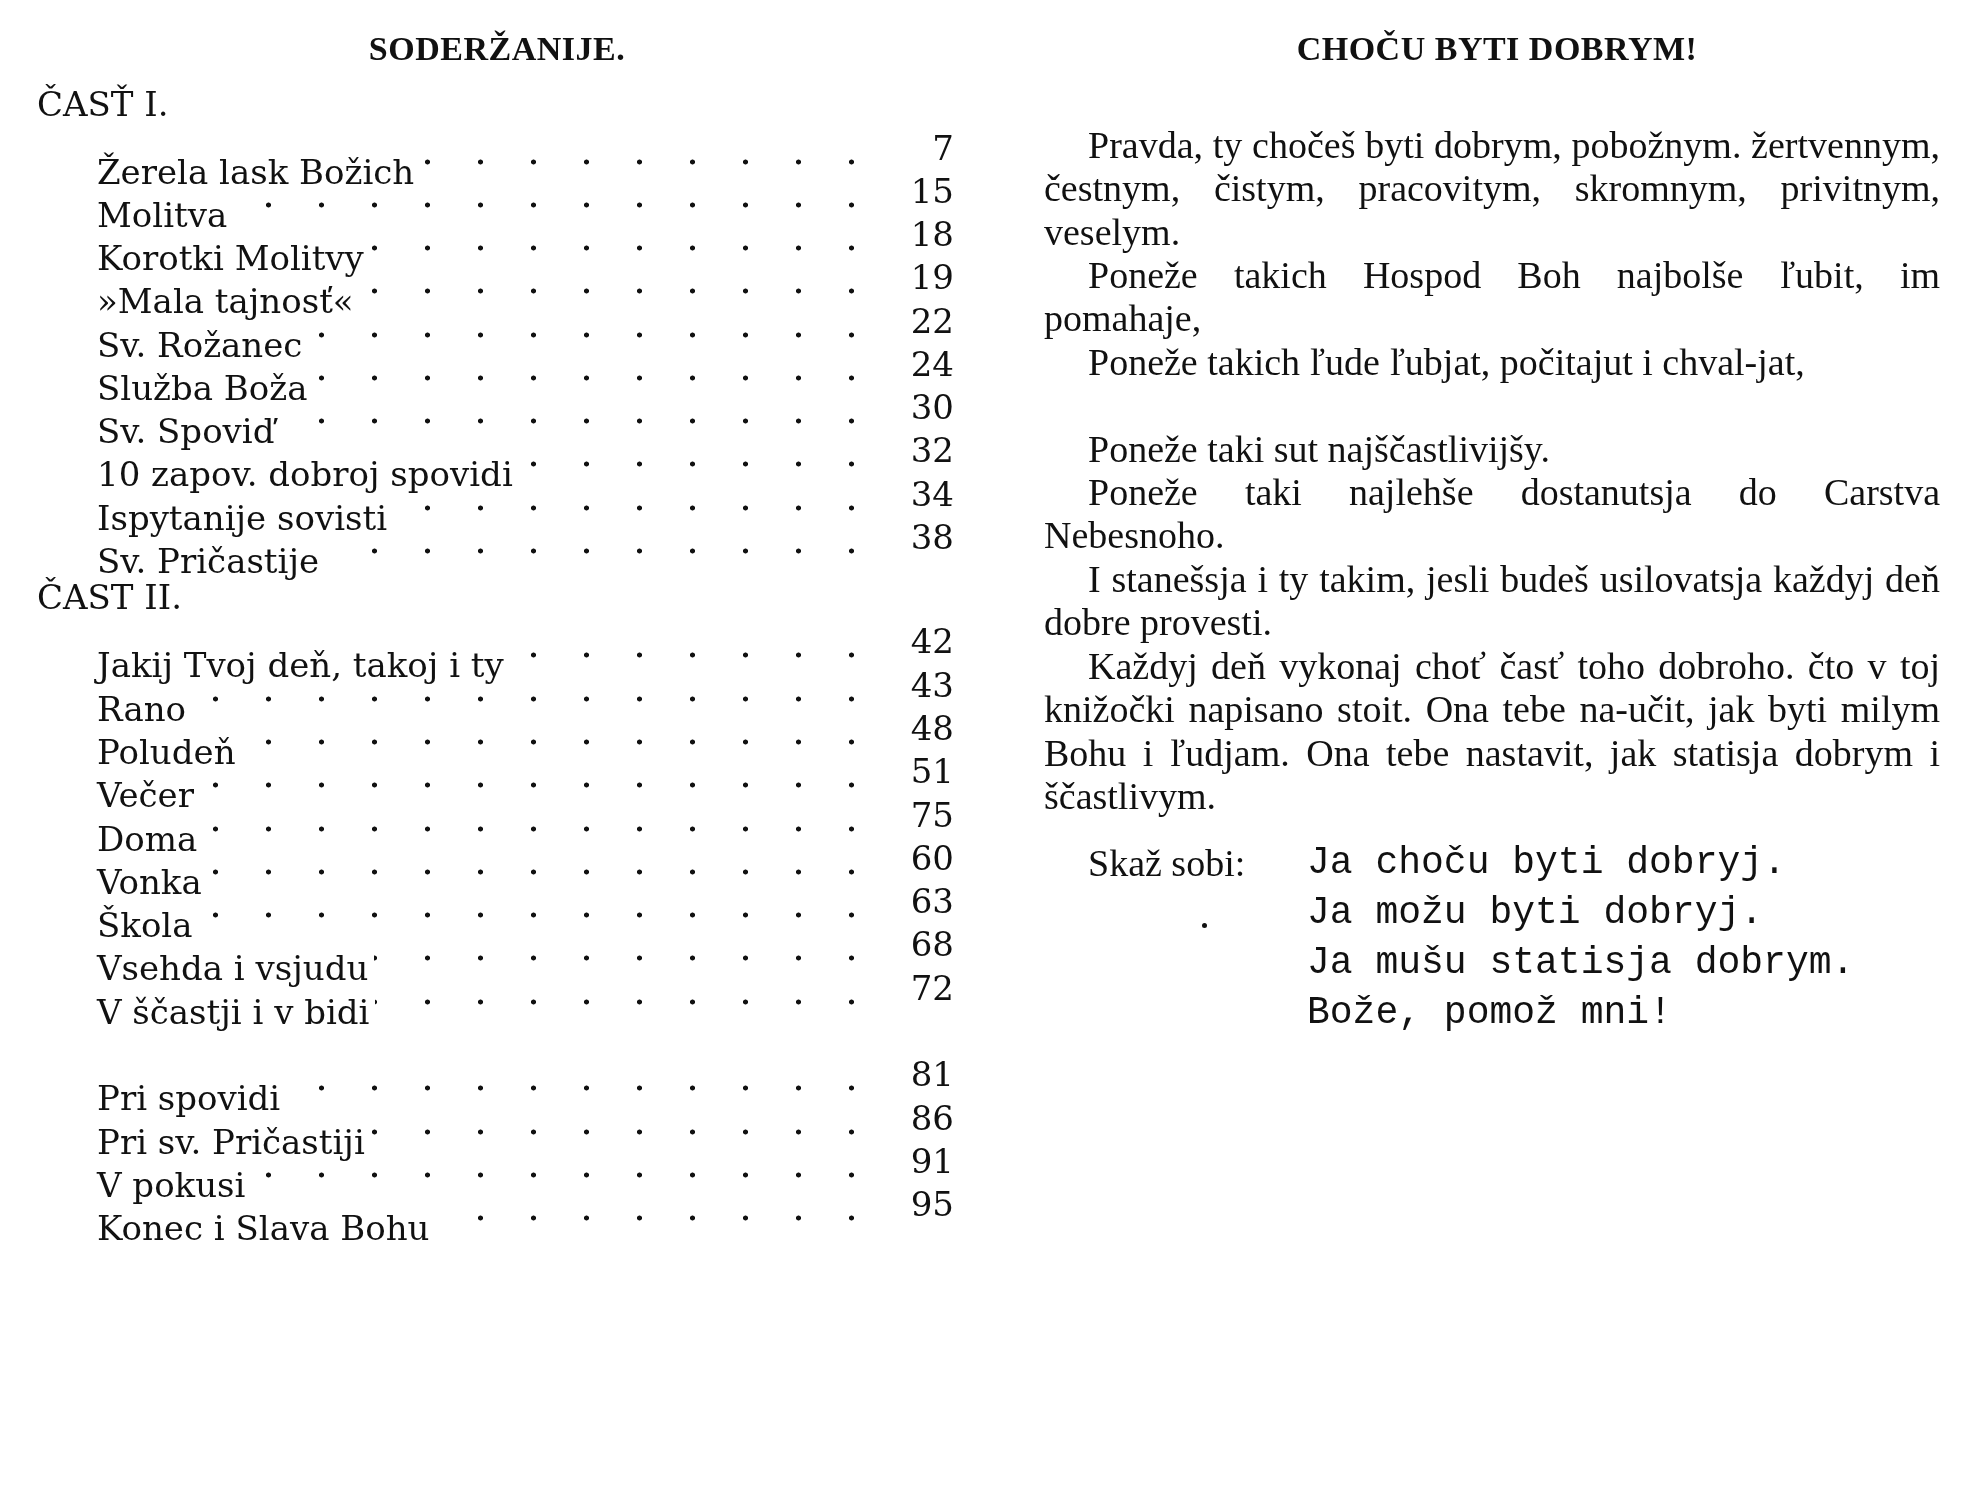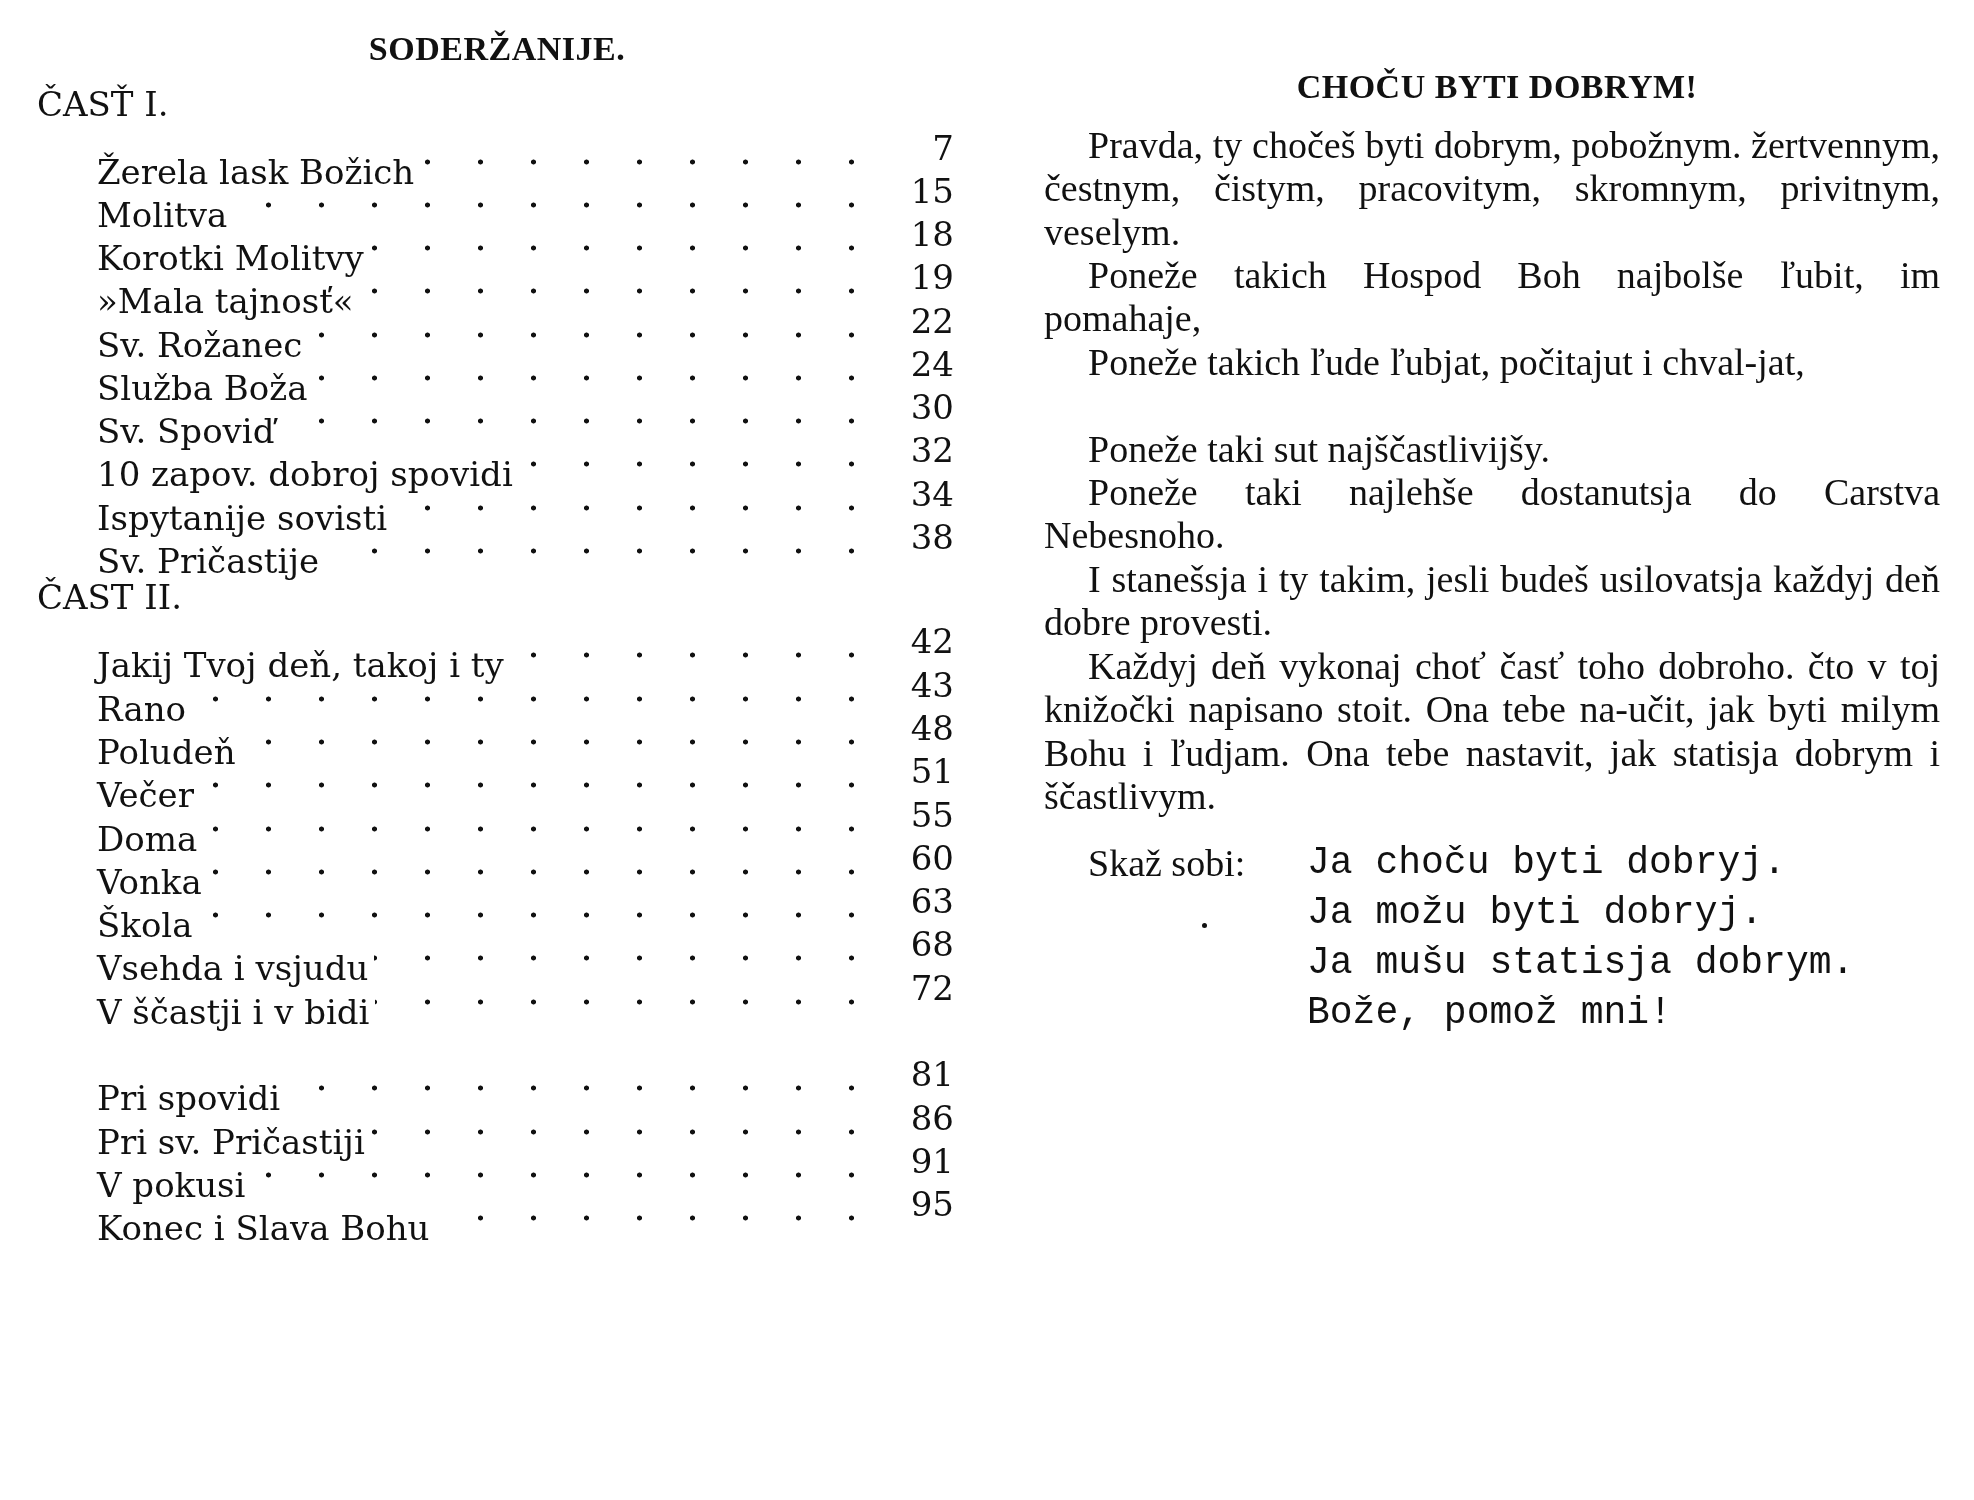--- a/index.html
+++ b/index.html
@@ -5,21 +5,21 @@
   html, body { margin:0; padding:0; background:#ffffff; }
   body { width:1974px; height:1500px; position:relative; overflow:hidden;
          font-family:"DejaVu Serif", "Liberation Serif", serif; color:#111; }
   .page { position:absolute; top:0; height:1076px; }
   #left-page { left:0; width:987px; }
   #right-page { left:987px; width:987px; }
 
   .heading { position:absolute; top:30px; font-family:"Liberation Serif", serif;
              font-weight:bold; font-size:34px; letter-spacing:0.5px; white-space:nowrap; transform:translateX(-50%); }
   #left-page .heading { left:497px; }
-  #right-page .heading { left:510px;margin-top:38px; }
+  #right-page .heading { left:510px; }
 
   .part { position:absolute; left:37px; font-size:34px; line-height:40px; white-space:nowrap;
           font-family:"DejaVu Serif", serif; }
   .toc-row { position:absolute; left:97px; width:857px; height:42px; font-size:34px; line-height:42px; }
   .toc-title { position:absolute; left:0; top:0; background:#fff; padding-right:6px; white-space:nowrap; z-index:2;margin-top:24px; }
   .toc-dots { position:absolute; right:76px; top:0; width:760px; height:42px; overflow:hidden; z-index:1;
               background-image: radial-gradient(circle, #111 2.2px, transparent 2.8px);
               background-size:53px 42px; background-position: right 0 top 14px; background-repeat: repeat-x; }
   .toc-page { position:absolute; right:0; top:0; white-space:nowrap; background:#fff; z-index:2; }
 
@@ -109,21 +109,21 @@
       <span class="toc-page">48</span>
     </div>
   <div class="toc-row" style="top:750px">
       <span class="toc-title">Večer</span>
       <span class="toc-dots"></span>
       <span class="toc-page">51</span>
     </div>
   <div class="toc-row" style="top:794px">
       <span class="toc-title">Doma</span>
       <span class="toc-dots"></span>
-      <span class="toc-page">55</span>
+      <span class="toc-page">75</span>
     </div>
   <div class="toc-row" style="top:837px">
       <span class="toc-title">Vonka</span>
       <span class="toc-dots"></span>
       <span class="toc-page">60</span>
     </div>
   <div class="toc-row" style="top:880px">
       <span class="toc-title">Škola</span>
       <span class="toc-dots"></span>
       <span class="toc-page">63</span>

